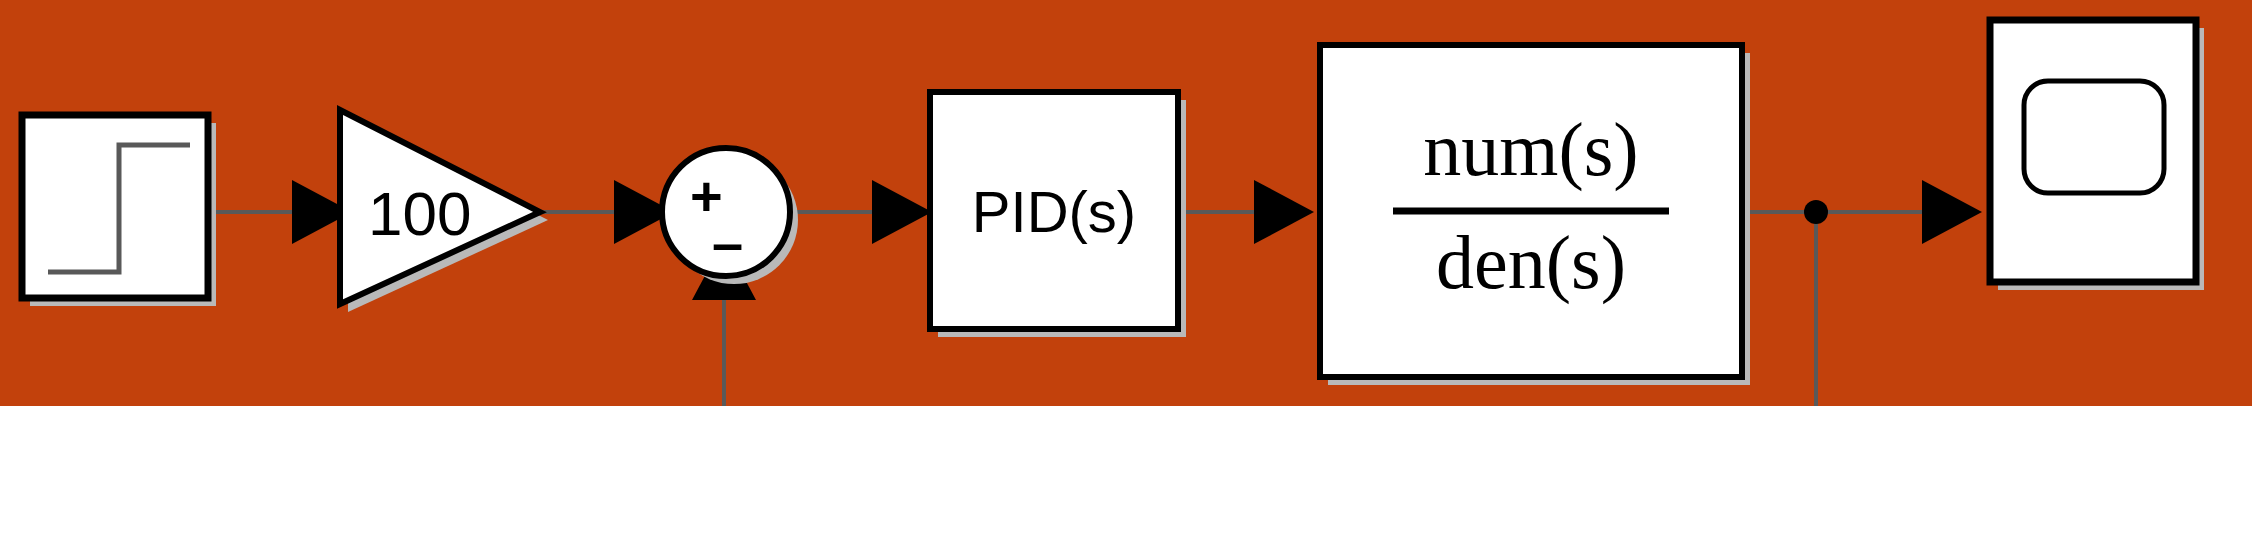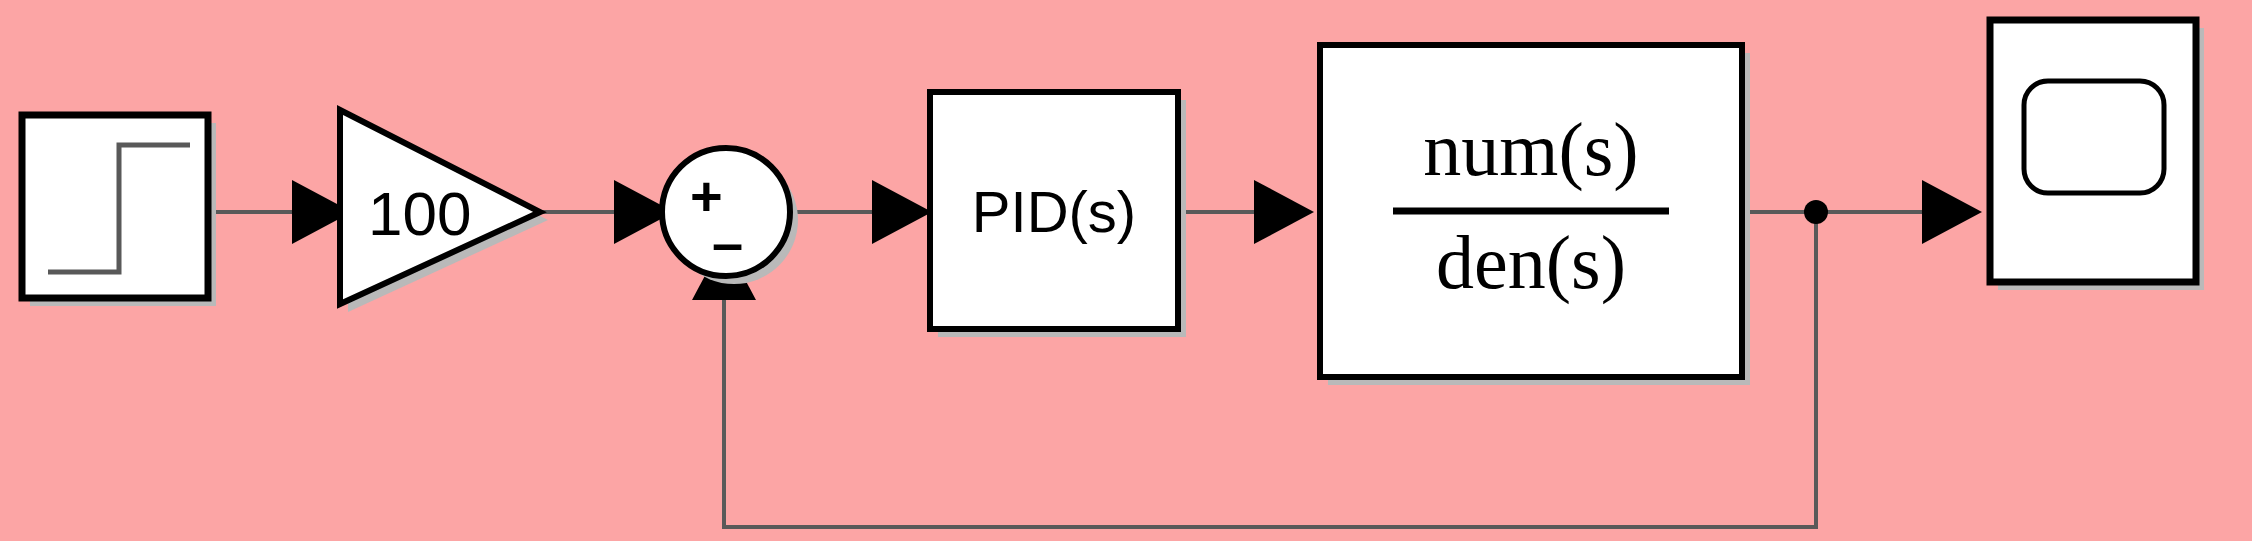--- a/index.html
+++ b/index.html
@@ -7,22 +7,22 @@
     margin: 0;
     padding: 0;
     background: #ffffff;
   }
   body {
     font-family: "Liberation Sans", sans-serif;
   }
   #canvas-wrap {
     position: relative;
     width: 2252px;
-    height: 541px;
-    background: #fca5a5;
+    height: 406px;
+    background: #c2410c;
     overflow: hidden;
   }
   #diagram-svg {
     display: block;
     width: 2252px;
     height: 547px;
   }
   .blk-fill      { fill: #ffffff; }
   .blk-stroke    { stroke: #000000; fill: none; }
   .sig-line      { stroke: #595959; stroke-width: 4; fill: none; }

